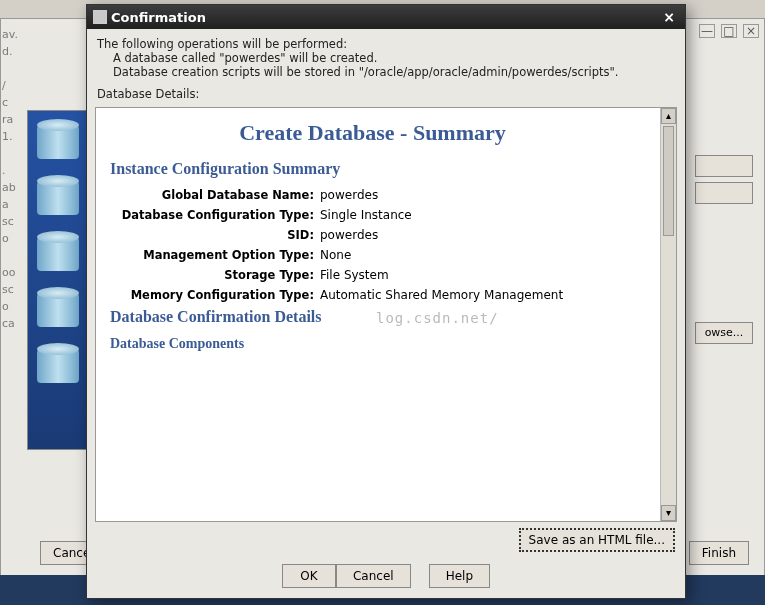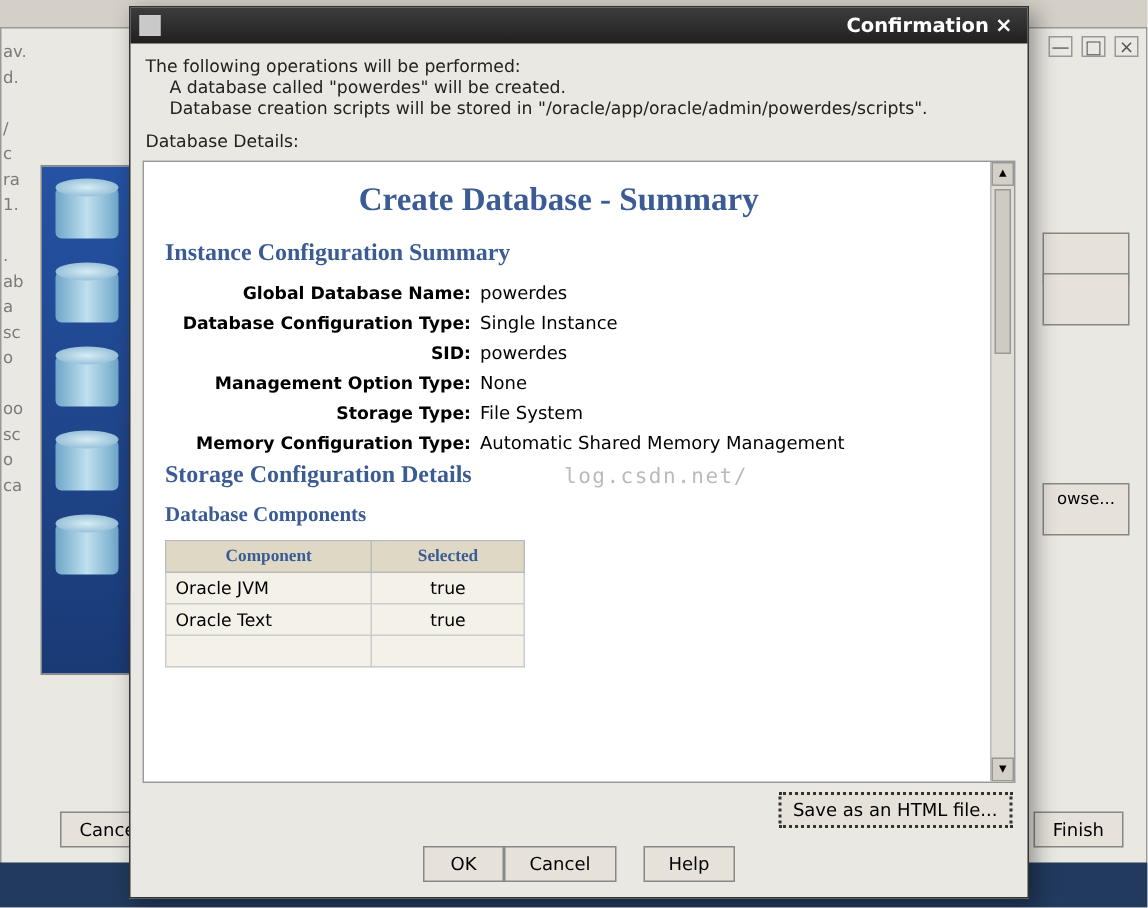--- a/index.html
+++ b/index.html
@@ -33,21 +33,21 @@
     background: linear-gradient(#2552a3,#1a3a75);
     border: 1px solid #888;
     display: flex; flex-direction: column; align-items: center; padding-top: 8px; gap: 10px;
   }
   .cyl { width: 42px; height: 46px; position: relative; }
   .cyl::before { content:""; position:absolute; left:0; right:0; top:6px; bottom:6px;
     background: linear-gradient(90deg,#6fa6c9,#bfe0ef,#6fa6c9); border-radius: 4px; }
   .cyl::after { content:""; position:absolute; left:0; right:0; top:0; height:12px;
     background: radial-gradient(ellipse at center,#d7ecf5,#7fb0cd); border-radius: 50%; }
   .bg-right-btn {
-    position: absolute; right: 12px; width: 58px; height: 35px;
+    position: absolute; right: 12px; width: 58px; height: 22px;
     border: 1px solid #888; background: #e6e2da; font-size: 11px;
     text-align: center; line-height: 20px;
   }
   .bg-footer-btn {
     position: absolute; bottom: 40px; height: 24px; padding: 0 12px;
     border: 1px solid #888; background: #e6e2da; font-size: 12px;
     line-height: 22px;
   }
   .bg-dark-band {
     position: absolute; left: 0; right: 0; bottom: 0; height: 30px;
@@ -61,21 +61,21 @@
     border: 1px solid #333;
     box-shadow: 4px 4px 14px rgba(0,0,0,0.4);
     display: flex; flex-direction: column;
   }
   .dlg-titlebar {
     background: linear-gradient(#3d3d3d,#202020);
     color: #fff; font-weight: bold;
     height: 24px; display: flex; align-items: center;
     padding: 0 6px;
   }
-  .dlg-titlebar .title { flex: 1; text-align: right; font-size: 13px; }
+  .dlg-titlebar .title { flex: 1; text-align: left; font-size: 13px; }
   .dlg-titlebar .ticon { width: 14px; height: 14px; border: 1px solid #ccc; margin-right: 4px; background: #c9c9c9;}
   .dlg-close { font-size: 14px; cursor: pointer; padding: 0 4px; }
   .dlg-body { padding: 8px 10px 4px 10px; font-size: 11.5px; color: #222; }
   .intro-indent { padding-left: 16px; }
   .scroll-pane {
     margin: 2px 8px 0 8px;
     border: 1px solid #999;
     background: #fff;
     flex: 1;
     display: flex;
@@ -208,43 +208,23 @@
         </div>
       <div class="kv">
           <div class="k">Storage Type:</div>
           <div class="v">File System</div>
         </div>
       <div class="kv">
           <div class="k">Memory Configuration Type:</div>
           <div class="v">Automatic Shared Memory Management</div>
         </div>
 
-      <h2 class="section">Storage Configuration Details</h2>
+      <h2 class="section">Database Confirmation Details</h2>
       <h3 class="subsection">Database Components</h3>
 
-      <table class="comp">
-        <tbody>
-            <tr>
-          <th>Component</th>
-          <th>Selected</th>
-        </tr>
-        <tr>
-          <td>Oracle JVM</td>
-          <td>true</td>
-        </tr>
-        <tr>
-          <td>Oracle Text</td>
-          <td>true</td>
-        </tr>
-        <tr>
-          <td>&nbsp;</td>
-          <td>&nbsp;</td>
-        </tr>
-      </tbody>
-        </table>
     </div>
     <div class="scrollbar">
       <div class="arrow up">▴</div>
       <div class="thumb"></div>
       <div class="arrow down">▾</div>
     </div>
   </div>
 
   <div class="dlg-actions">
     <div class="save-html">Save as an HTML file...</div>

